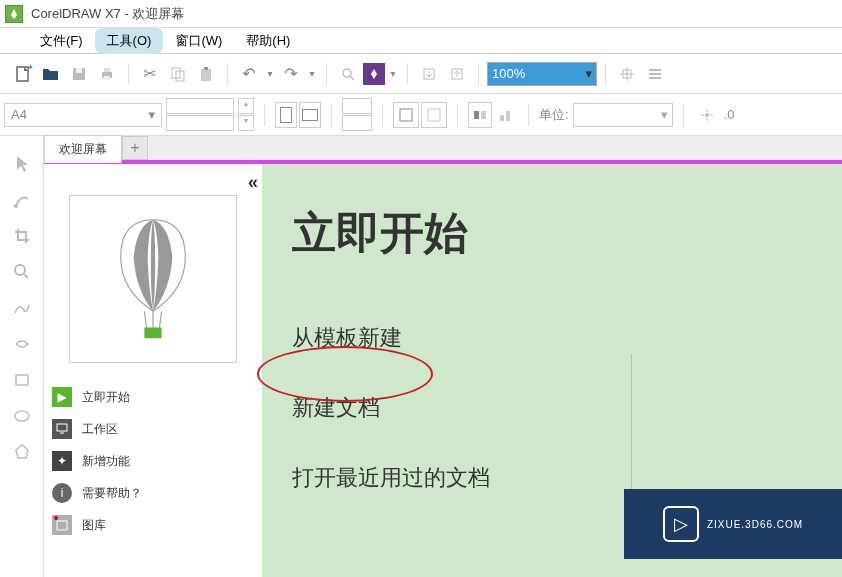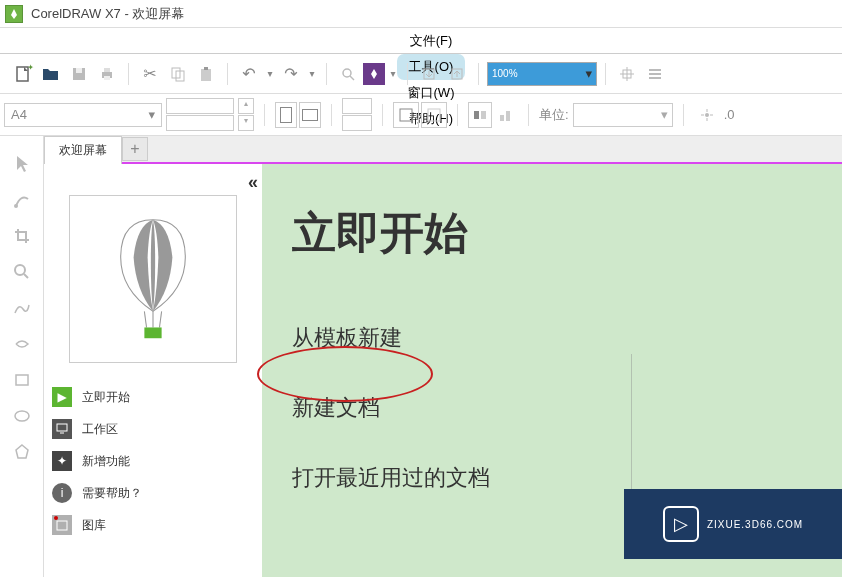--- a/index.html
+++ b/index.html
@@ -31,23 +31,22 @@
       justify-content: center;
       font-size: 10px;
       color: #fff;
     }
     .title-text { color: #444; font-size: 13px; }
     
     
     .menu-bar {
       height: 26px;
       display: flex;
-      align-items: center;
-      padding-left: 20px;
-      flex-direction: column;
+      align-items: flex-start;
+      padding-left: 28px;
     }
     .menu-item {
       padding: 4px 12px;
       color: #000;
       cursor: pointer;
     }
     .menu-item.active { background: #c8e5f0; border-radius: 7px; }
     .menu-divider { border-bottom: 1px solid #ccc; }
     
     
@@ -78,21 +77,21 @@
       color: #fff;
       display: flex;
       align-items: center;
       padding: 0 4px;
     }
     .zoom-box input {
       background: transparent;
       border: none;
       color: #fff;
       width: 80px;
-      font-size: 10px;
+      font-size: 13px;
     }
     .zoom-dropdown { margin-left: auto; color: #333; }
     
     
     .prop-bar {
       height: 42px;
       display: flex;
       align-items: center;
       padding-left: 4px;
       border-bottom: 1px solid #ddd;
@@ -156,21 +155,21 @@
       align-items: center;
       justify-content: center;
       color: #aaa;
       font-size: 18px;
     }
     
     
     .tab-bar {
       height: 28px;
       background: #eee;
-      border-bottom: 2px solid #d946ef;
+      border-bottom: 4px solid #d946ef;
       display: flex;
       align-items: center;
     }
     .tab {
       background: #fff;
       border: 1px solid #ccc;
       border-bottom: none;
       padding: 5px 14px;
       font-size: 12px;
       color: #333;

